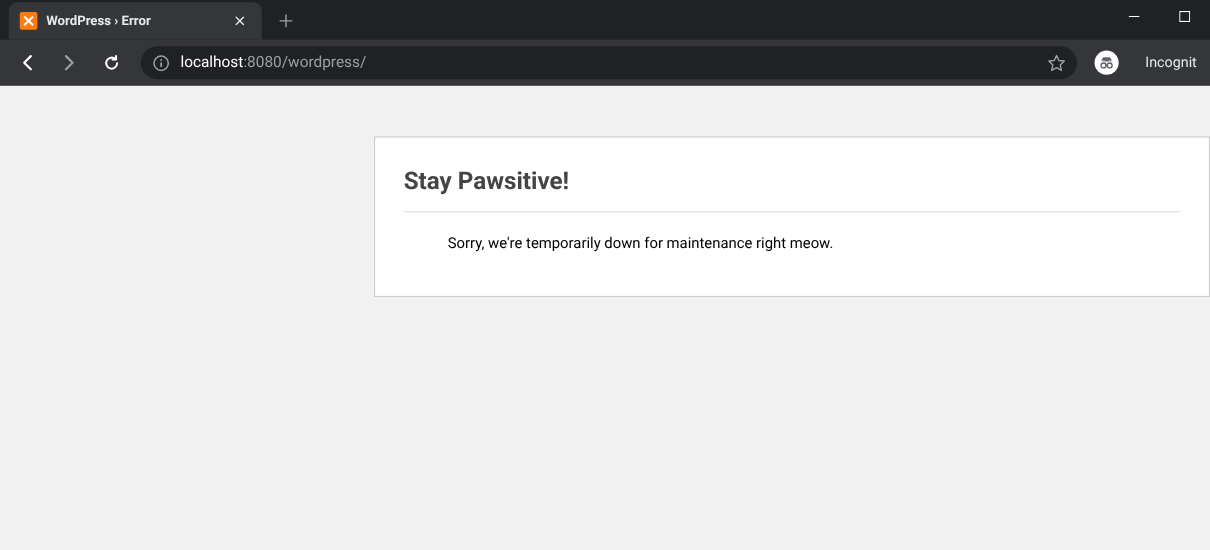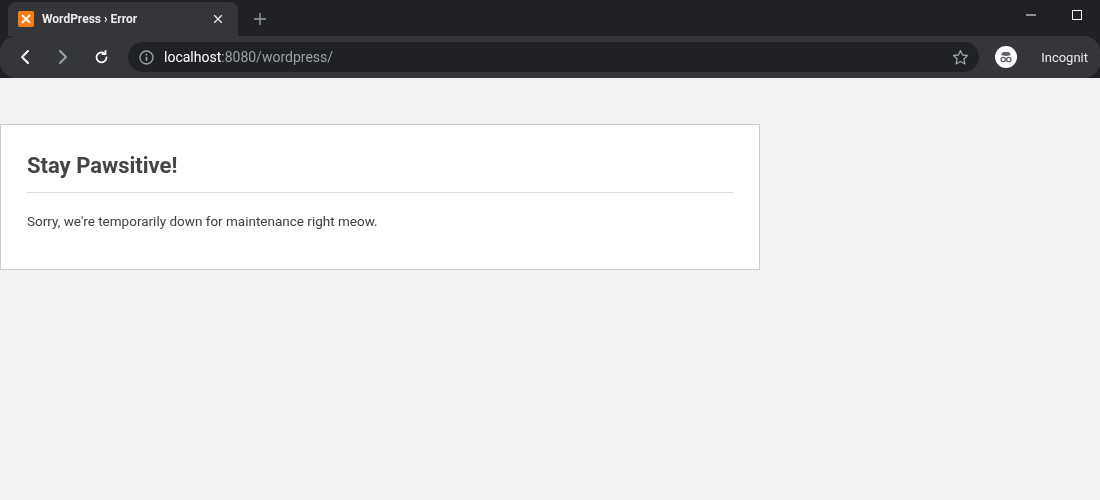--- a/index.html
+++ b/index.html
@@ -89,21 +89,20 @@
       color: #ffffff;
       cursor: pointer;
     }
     .nav-bar {
       height: 42px;
       background: #35363a;
       display: flex;
       align-items: center;
       padding: 0 8px;
       gap: 4px;
-      border-radius: 16px;
     }
     .nav-icon {
       width: 34px;
       height: 30px;
       display: flex;
       align-items: center;
       justify-content: center;
       color: #9aa0a6;
       border-radius: 50%;
       cursor: pointer;
@@ -155,41 +154,42 @@
       border-radius: 50%;
       background: #ffffff;
       display: flex;
       align-items: center;
       justify-content: center;
     }
     .content-area {
       background: #f1f1f1;
       height: calc(500px - 78px);
       display: flex;
-      justify-content: flex-start;
+      justify-content: flex-end;
       padding-top: 46px;
     }
     .card {
       width: 760px;
       background: #ffffff;
       border: 1px solid #cccccc;
       padding: 28px 26px 40px 26px;
       height: fit-content;
     }
     .card h1 {
       color: #444444;
       font-size: 22px;
       font-weight: 700;
       padding-bottom: 14px;
       border-bottom: 1px solid #dadada;
       margin-bottom: 20px;
     }
     .card p {
-      color: #404040;
+      color: #000000;
       font-size: 13.5px;
+      margin-left: 40px;
     }
   </style>
 </head>
 <body>
 
 <div class="browser-chrome">
   <div class="window-controls">
     <div class="win-btn">
       <svg width="10" height="10" viewBox="0 0 10 10">
           <line x1="0" y1="5" x2="10" y2="5" stroke="currentColor" stroke-width="1"></line>

